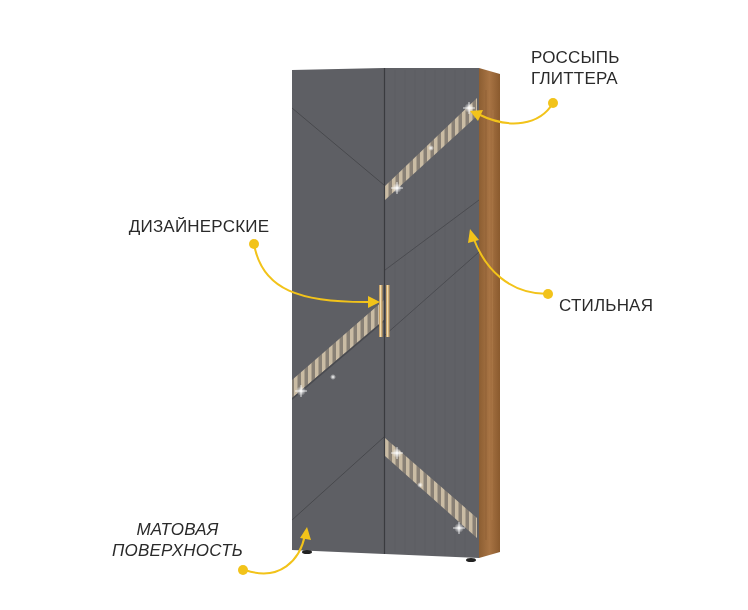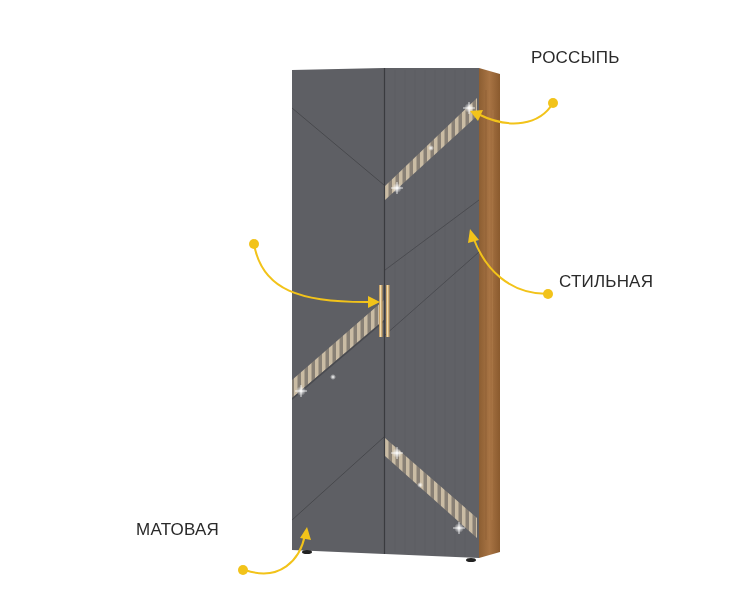--- a/index.html
+++ b/index.html
@@ -6,22 +6,22 @@
   body { width: 748px; height: 610px; position: relative; overflow: hidden;
          font-family: "Liberation Sans", "DejaVu Sans", sans-serif; }
   .stage { position: absolute; left: 0; top: 0; width: 748px; height: 610px; }
   .label { position: absolute; color: #2a2a2a; font-size: 17px; line-height: 21px;
            letter-spacing: 0.2px; text-transform: uppercase; }
   .label span { display: block; }
   .label.right { text-align: left; }
   .label.left  { text-align: center; }
   #lbl-glitter  { left: 531px; top: 47px; }
   #lbl-handles  { left: 114px; top: 216px; width: 170px; }
-  #lbl-milling  { left: 559px; top: 271px; }
-  #lbl-matte    { left: 100px; top: 519px; width: 155px; }
+  #lbl-milling  { left: 559px; top: 295px; }
+  #lbl-matte    { left: 100px; top: 519px; width: 155px; font-style: italic; }
   svg { position: absolute; left: 0; top: 0; }
 </style>
 </head>
 <body>
 
 <div class="stage">
 
   <svg width="748" height="610" viewBox="0 0 748 610">
     <defs>
       <pattern id="glitterStripe" width="7" height="7" patternUnits="userSpaceOnUse" patternTransform="rotate(0)">
@@ -131,26 +131,29 @@
     <g fill="#f2c31a">
       <polygon points="470,111 483,110 478,121"></polygon>
       <polygon points="380,302 368,296 368,308"></polygon>
       <polygon points="470,229 468,243 479,240"></polygon>
       <polygon points="307,527 300,538 311,540"></polygon>
     </g>
   </svg>
 
   <div class="label right" id="lbl-glitter">
     <span>РОССЫПЬ</span>
+    <span>ГЛИТТЕРА</span>
   </div>
 
   <div class="label left" id="lbl-handles">
+    <span>ДИЗАЙНЕРСКИЕ</span>
   </div>
 
   <div class="label right" id="lbl-milling">
     <span>СТИЛЬНАЯ</span>
   </div>
 
   <div class="label left" id="lbl-matte">
     <span>МАТОВАЯ</span>
+    <span>ПОВЕРХНОСТЬ</span>
   </div>
 
 </div>
 
 </body></html>

